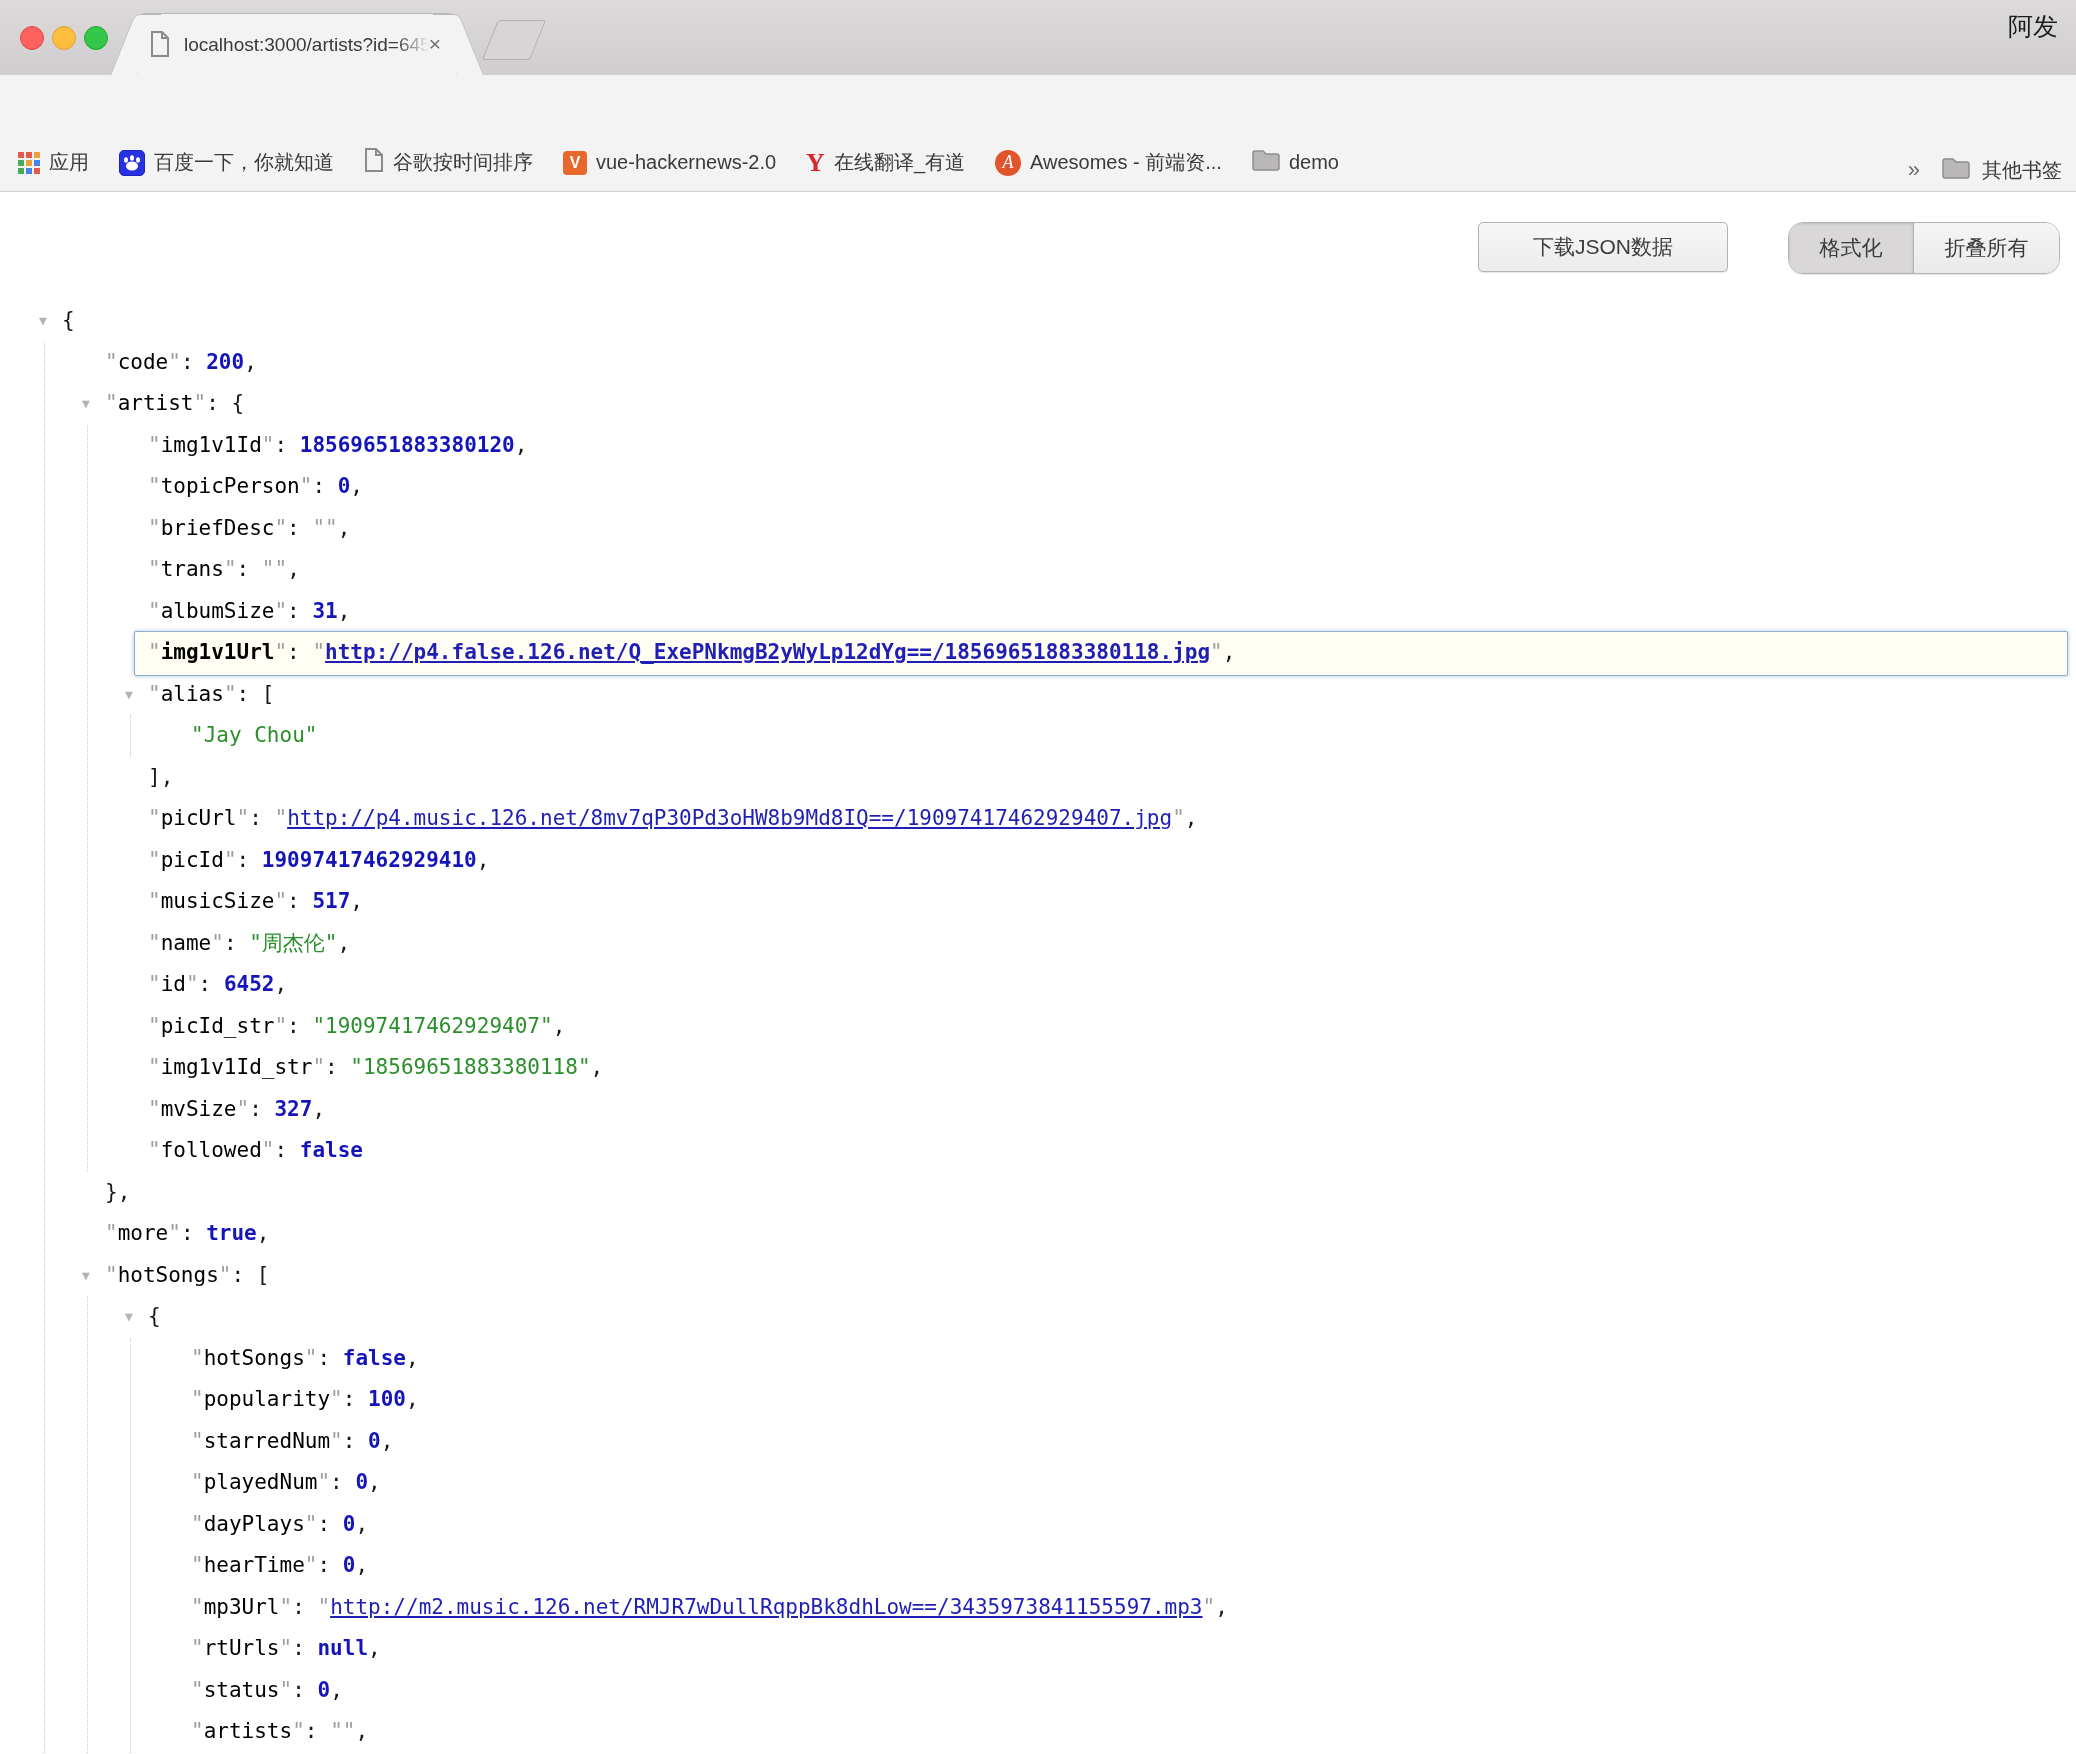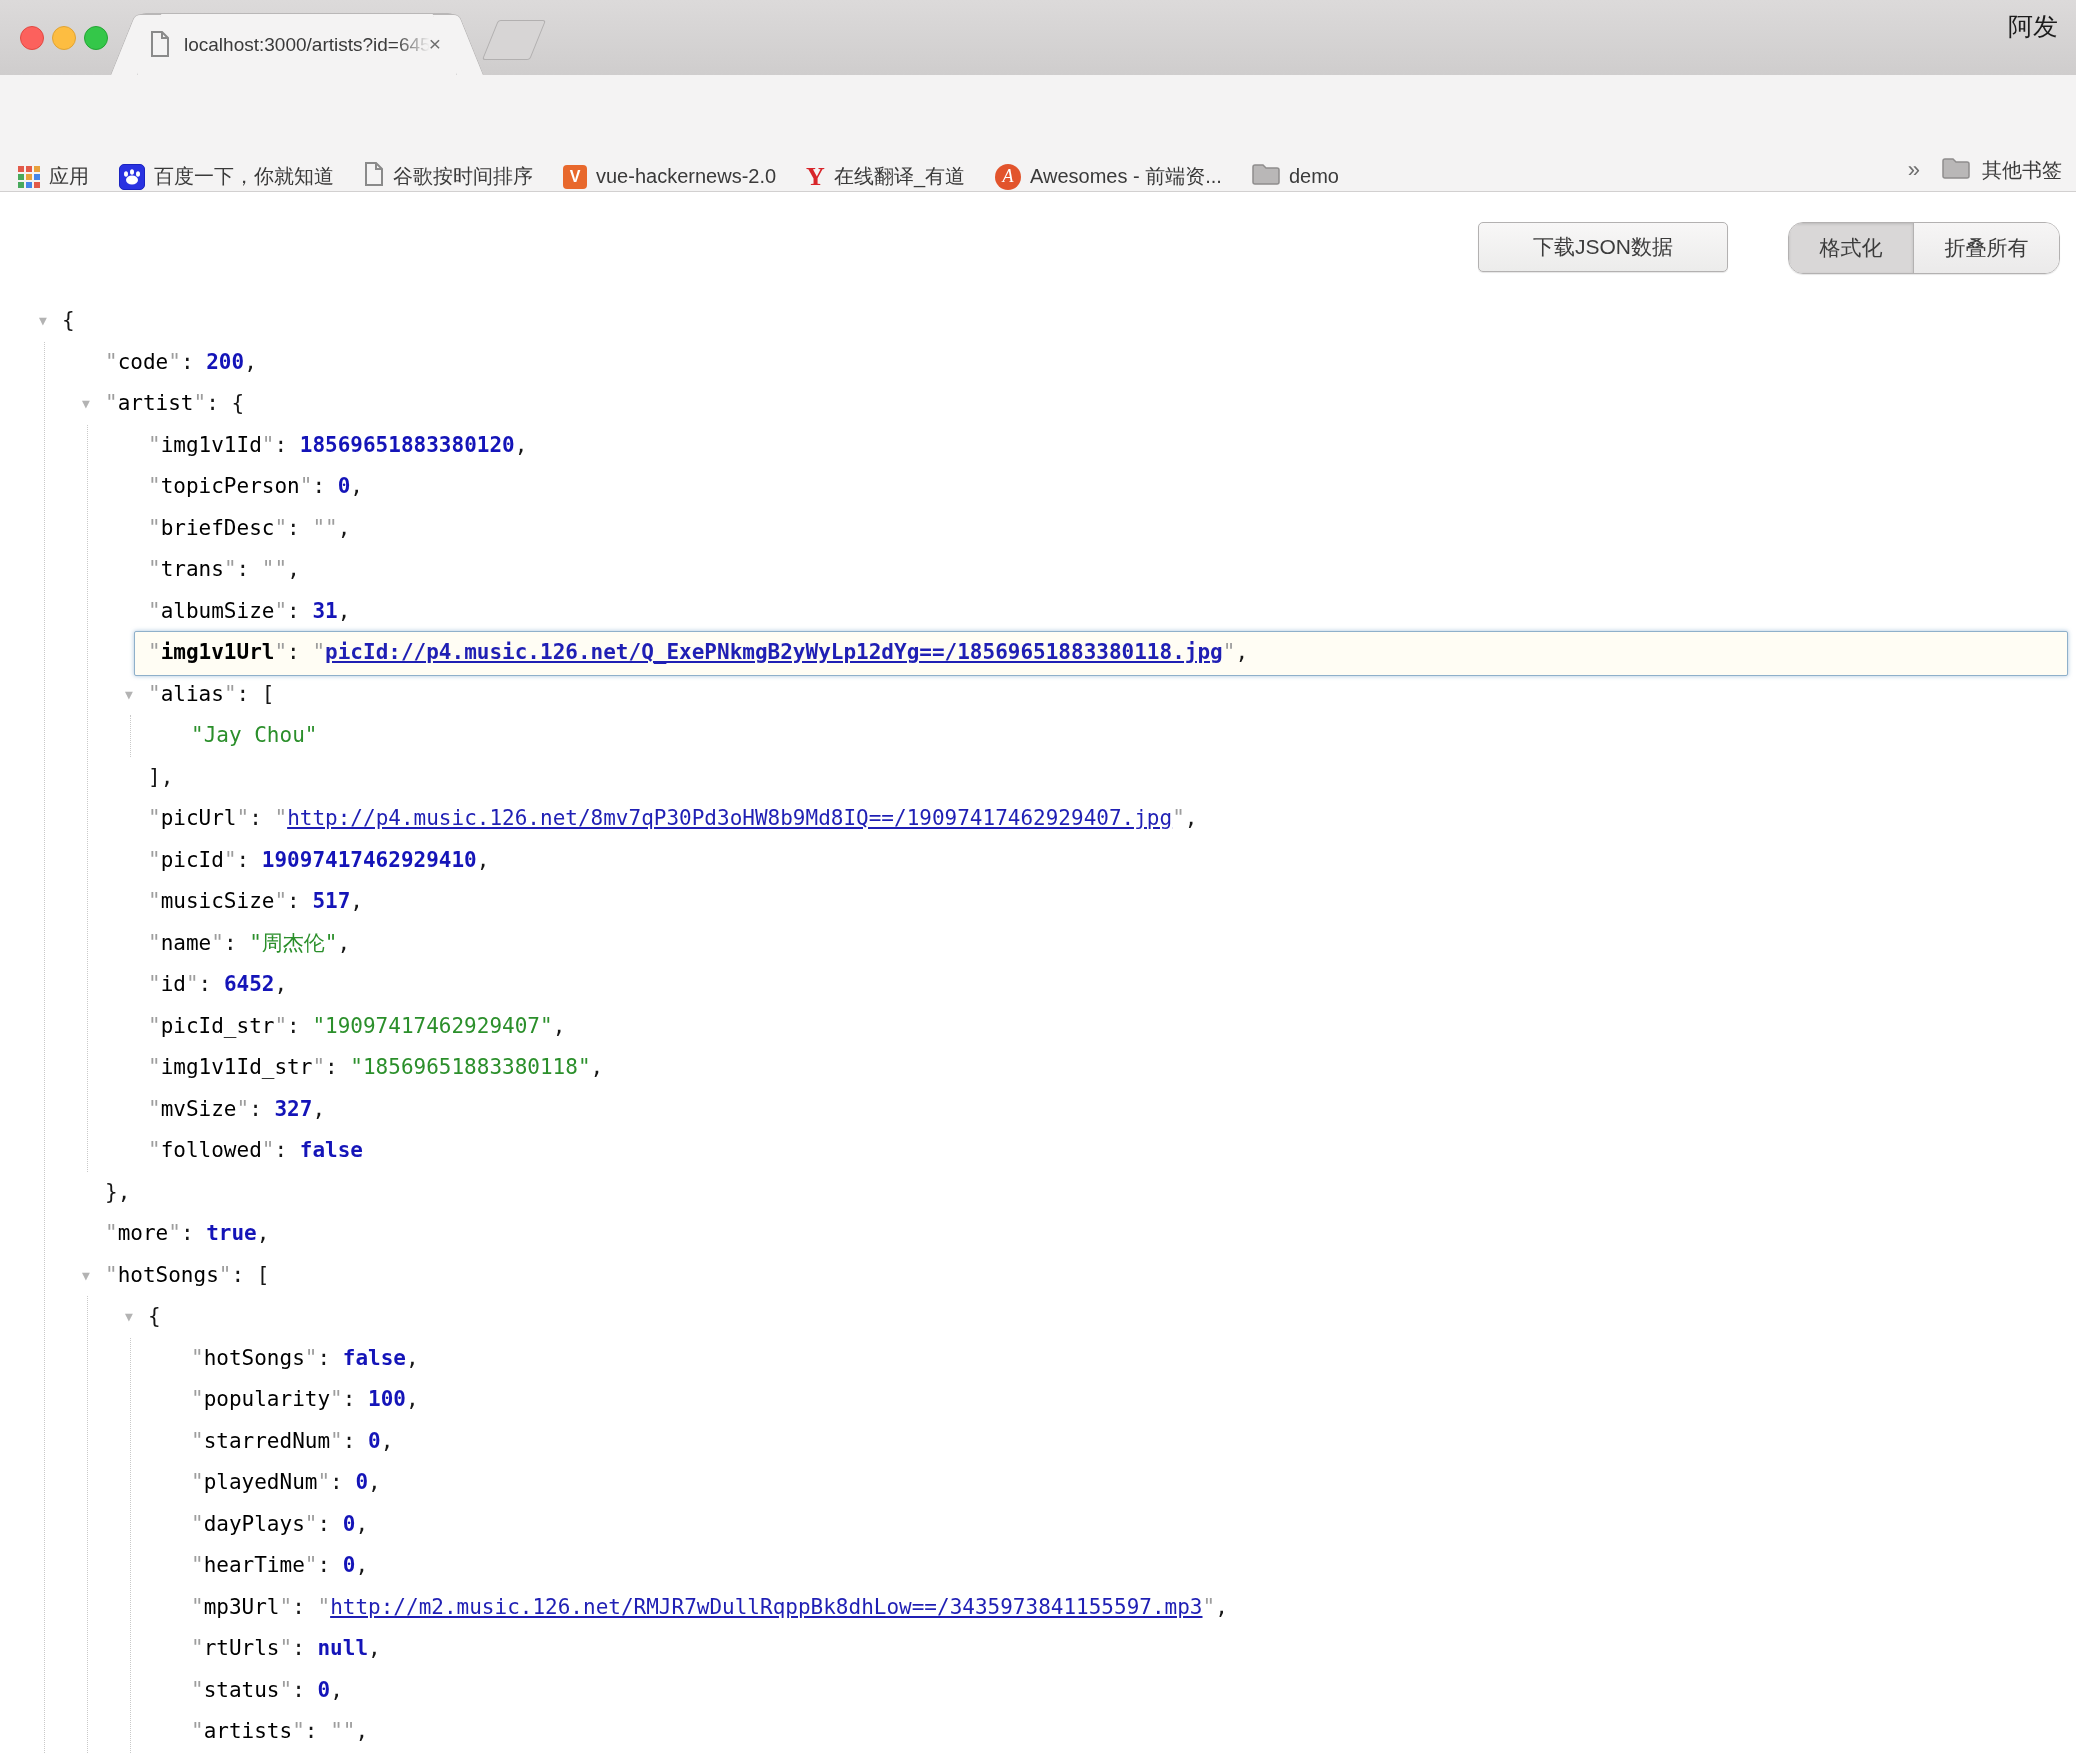--- a/index.html
+++ b/index.html
@@ -53,21 +53,21 @@
   .h5p{position:relative;width:40px;height:42px;text-align:center;}
   .h5-five{position:absolute;left:13px;top:0px;width:18px;height:22px;background:#e8682c;color:#fff;
      font-weight:bold;font-size:16px;line-height:22px;clip-path:polygon(0 0,100% 0,100% 78%,50% 100%,0 78%);}
   .h5-grid{position:absolute;left:0px;top:4px;font-size:13px;color:#6b92c9;}
   .h5-lbl{position:absolute;left:0;bottom:0;width:40px;font-size:9px;color:#222;letter-spacing:.5px;}
   .dots{display:flex;flex-direction:column;gap:5px;}
   .dots span{width:5px;height:5px;border-radius:50%;background:#5f5f5f;}
 
   
   .bookmarks{position:absolute;left:0;top:148px;width:2076px;height:44px;background:#f4f3f3;
-    border-bottom:1px solid #d2d0d0;display:flex;align-items:flex-end;padding-left:18px;box-sizing:border-box;}
+    border-bottom:1px solid #d2d0d0;display:flex;align-items:flex-start;padding-left:18px;box-sizing:border-box;}
   .bm{display:inline-flex;align-items:center;gap:9px;margin-right:30px;font-size:20px;color:#3a3a3a;white-space:nowrap;cursor:pointer;}
   .bm-right{position:absolute;right:14px;top:0;height:44px;display:flex;align-items:center;gap:12px;font-size:20px;color:#3a3a3a;}
   .chev{color:#6e6e6e;font-size:22px;margin-right:10px;}
   .grid9{display:grid;grid-template-columns:repeat(3,6px);grid-template-rows:repeat(3,6px);gap:2px;}
   .baidu{width:24px;height:24px;border-radius:5px;background:#2932e1;position:relative;border:1px solid #1a23c0;}
   .vueb{width:24px;height:24px;border-radius:4px;background:#e8682c;color:#fff;font-weight:bold;font-size:16px;
         display:flex;align-items:center;justify-content:center;}
   .ydao{color:#d8252a;font-weight:bold;font-size:26px;font-family:"Liberation Serif",serif;line-height:1;}
   .awes{width:26px;height:26px;border-radius:50%;background:#e2542c;color:#fff;
         font-family:"Liberation Serif",serif;font-style:italic;font-size:18px;
@@ -318,21 +318,21 @@
       <div class="tri" style="left: 32px; top: 0px;">▼</div>
       <div class="jrow" style="left: 62px; top: 0px;"><span class="p">{</span></div>
       <div class="jrow" style="left: 105px; top: 41.5px;"><span class="q">"</span><span class="k">code</span><span class="q">"</span><span class="p">: </span><span class="num">200</span><span class="p">,</span></div>
       <div class="tri" style="left: 75px; top: 83px;">▼</div>
       <div class="jrow" style="left: 105px; top: 83px;"><span class="q">"</span><span class="k">artist</span><span class="q">"</span><span class="p">: </span><span class="p">{</span></div>
       <div class="jrow" style="left: 148px; top: 124.5px;"><span class="q">"</span><span class="k">img1v1Id</span><span class="q">"</span><span class="p">: </span><span class="num">18569651883380120</span><span class="p">,</span></div>
       <div class="jrow" style="left: 148px; top: 166px;"><span class="q">"</span><span class="k">topicPerson</span><span class="q">"</span><span class="p">: </span><span class="num">0</span><span class="p">,</span></div>
       <div class="jrow" style="left: 148px; top: 207.5px;"><span class="q">"</span><span class="k">briefDesc</span><span class="q">"</span><span class="p">: </span><span class="q">""</span><span class="p">,</span></div>
       <div class="jrow" style="left: 148px; top: 249px;"><span class="q">"</span><span class="k">trans</span><span class="q">"</span><span class="p">: </span><span class="q">""</span><span class="p">,</span></div>
       <div class="jrow" style="left: 148px; top: 290.5px;"><span class="q">"</span><span class="k">albumSize</span><span class="q">"</span><span class="p">: </span><span class="num">31</span><span class="p">,</span></div>
-      <div class="jrow hl" style="left: 148px; top: 332px;"><span class="q">"</span><span class="k">img1v1Url</span><span class="q">"</span><span class="p">: </span><span class="q">"</span><span class="link">picId://p4.music.126.net/Q_ExePNkmgB2yWyLp12dYg==/18569651883380118.jpg</span><span class="q">"</span><span class="p">,</span></div>
+      <div class="jrow hl" style="left: 148px; top: 332px;"><span class="q">"</span><span class="k">img1v1Url</span><span class="q">"</span><span class="p">: </span><span class="q">"</span><span class="link">http://p4.false.126.net/Q_ExePNkmgB2yWyLp12dYg==/18569651883380118.jpg</span><span class="q">"</span><span class="p">,</span></div>
       <div class="tri" style="left: 118px; top: 373.5px;">▼</div>
       <div class="jrow" style="left: 148px; top: 373.5px;"><span class="q">"</span><span class="k">alias</span><span class="q">"</span><span class="p">: </span><span class="p">[</span></div>
       <div class="jrow" style="left: 191px; top: 415px;"><span class="str">"Jay Chou"</span></div>
       <div class="jrow" style="left: 148px; top: 456.5px;"><span class="p">],</span></div>
       <div class="jrow" style="left: 148px; top: 498px;"><span class="q">"</span><span class="k">picUrl</span><span class="q">"</span><span class="p">: </span><span class="q">"</span><span class="link">http://p4.music.126.net/8mv7qP30Pd3oHW8b9Md8IQ==/19097417462929407.jpg</span><span class="q">"</span><span class="p">,</span></div>
       <div class="jrow" style="left: 148px; top: 539.5px;"><span class="q">"</span><span class="k">picId</span><span class="q">"</span><span class="p">: </span><span class="num">19097417462929410</span><span class="p">,</span></div>
       <div class="jrow" style="left: 148px; top: 581px;"><span class="q">"</span><span class="k">musicSize</span><span class="q">"</span><span class="p">: </span><span class="num">517</span><span class="p">,</span></div>
       <div class="jrow" style="left: 148px; top: 622.5px;"><span class="q">"</span><span class="k">name</span><span class="q">"</span><span class="p">: </span><span class="str">"周杰伦"</span><span class="p">,</span></div>
       <div class="jrow" style="left: 148px; top: 664px;"><span class="q">"</span><span class="k">id</span><span class="q">"</span><span class="p">: </span><span class="num">6452</span><span class="p">,</span></div>
       <div class="jrow" style="left: 148px; top: 705.5px;"><span class="q">"</span><span class="k">picId_str</span><span class="q">"</span><span class="p">: </span><span class="str">"19097417462929407"</span><span class="p">,</span></div>

